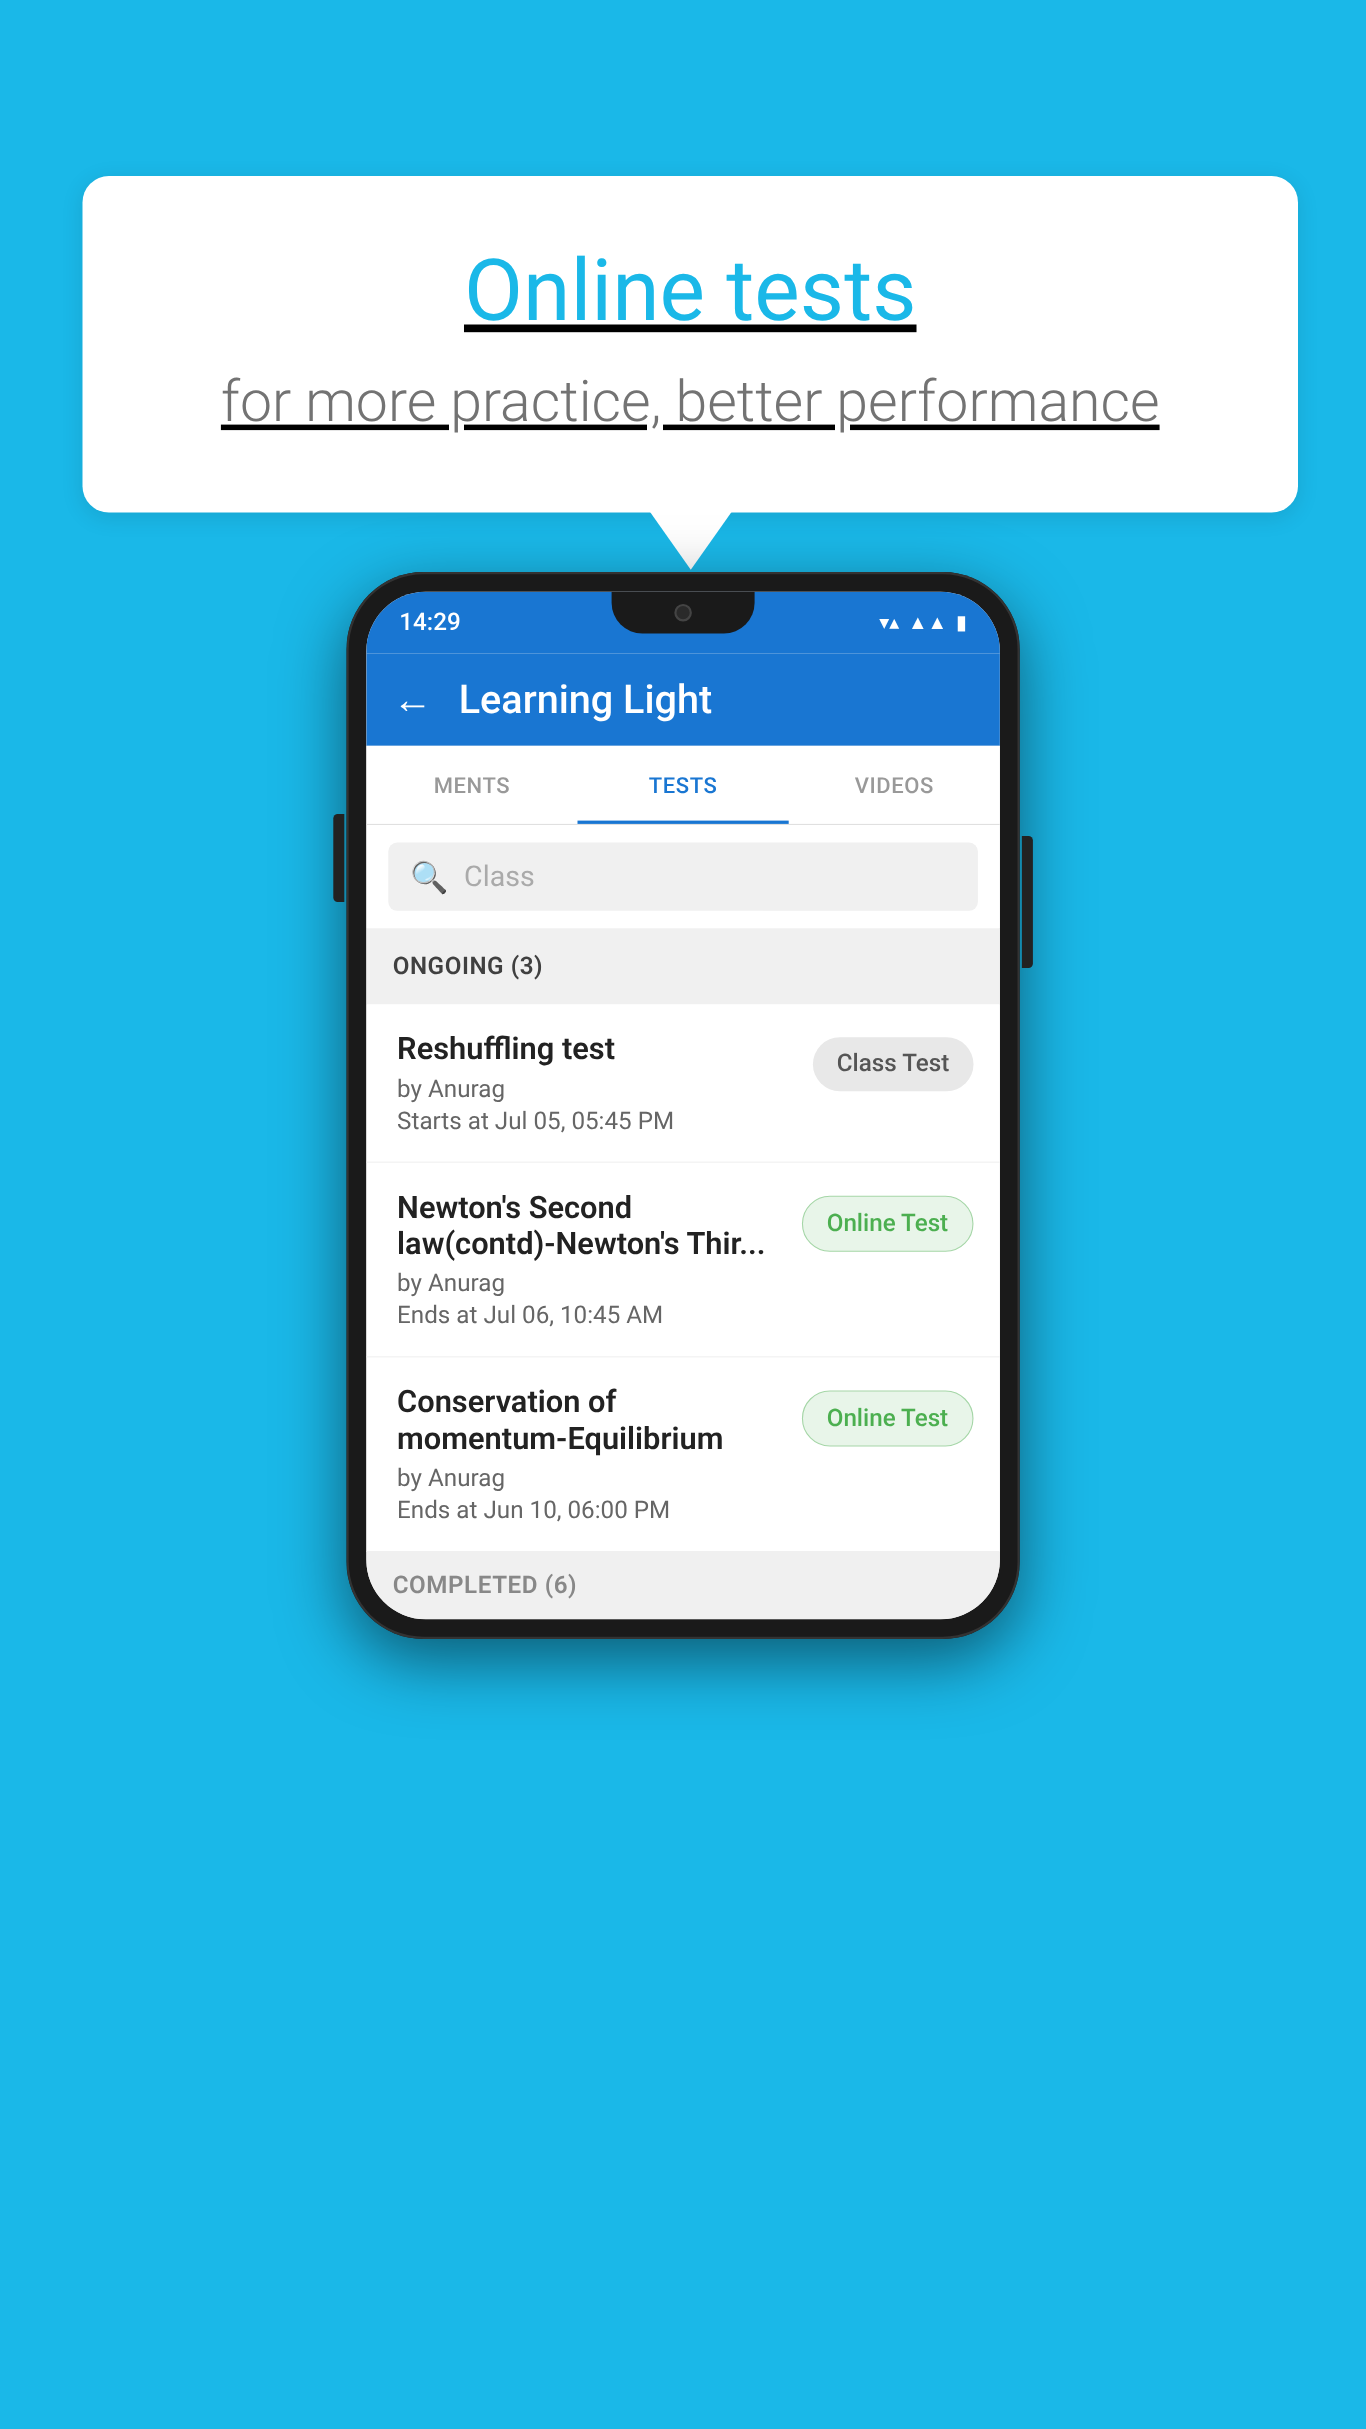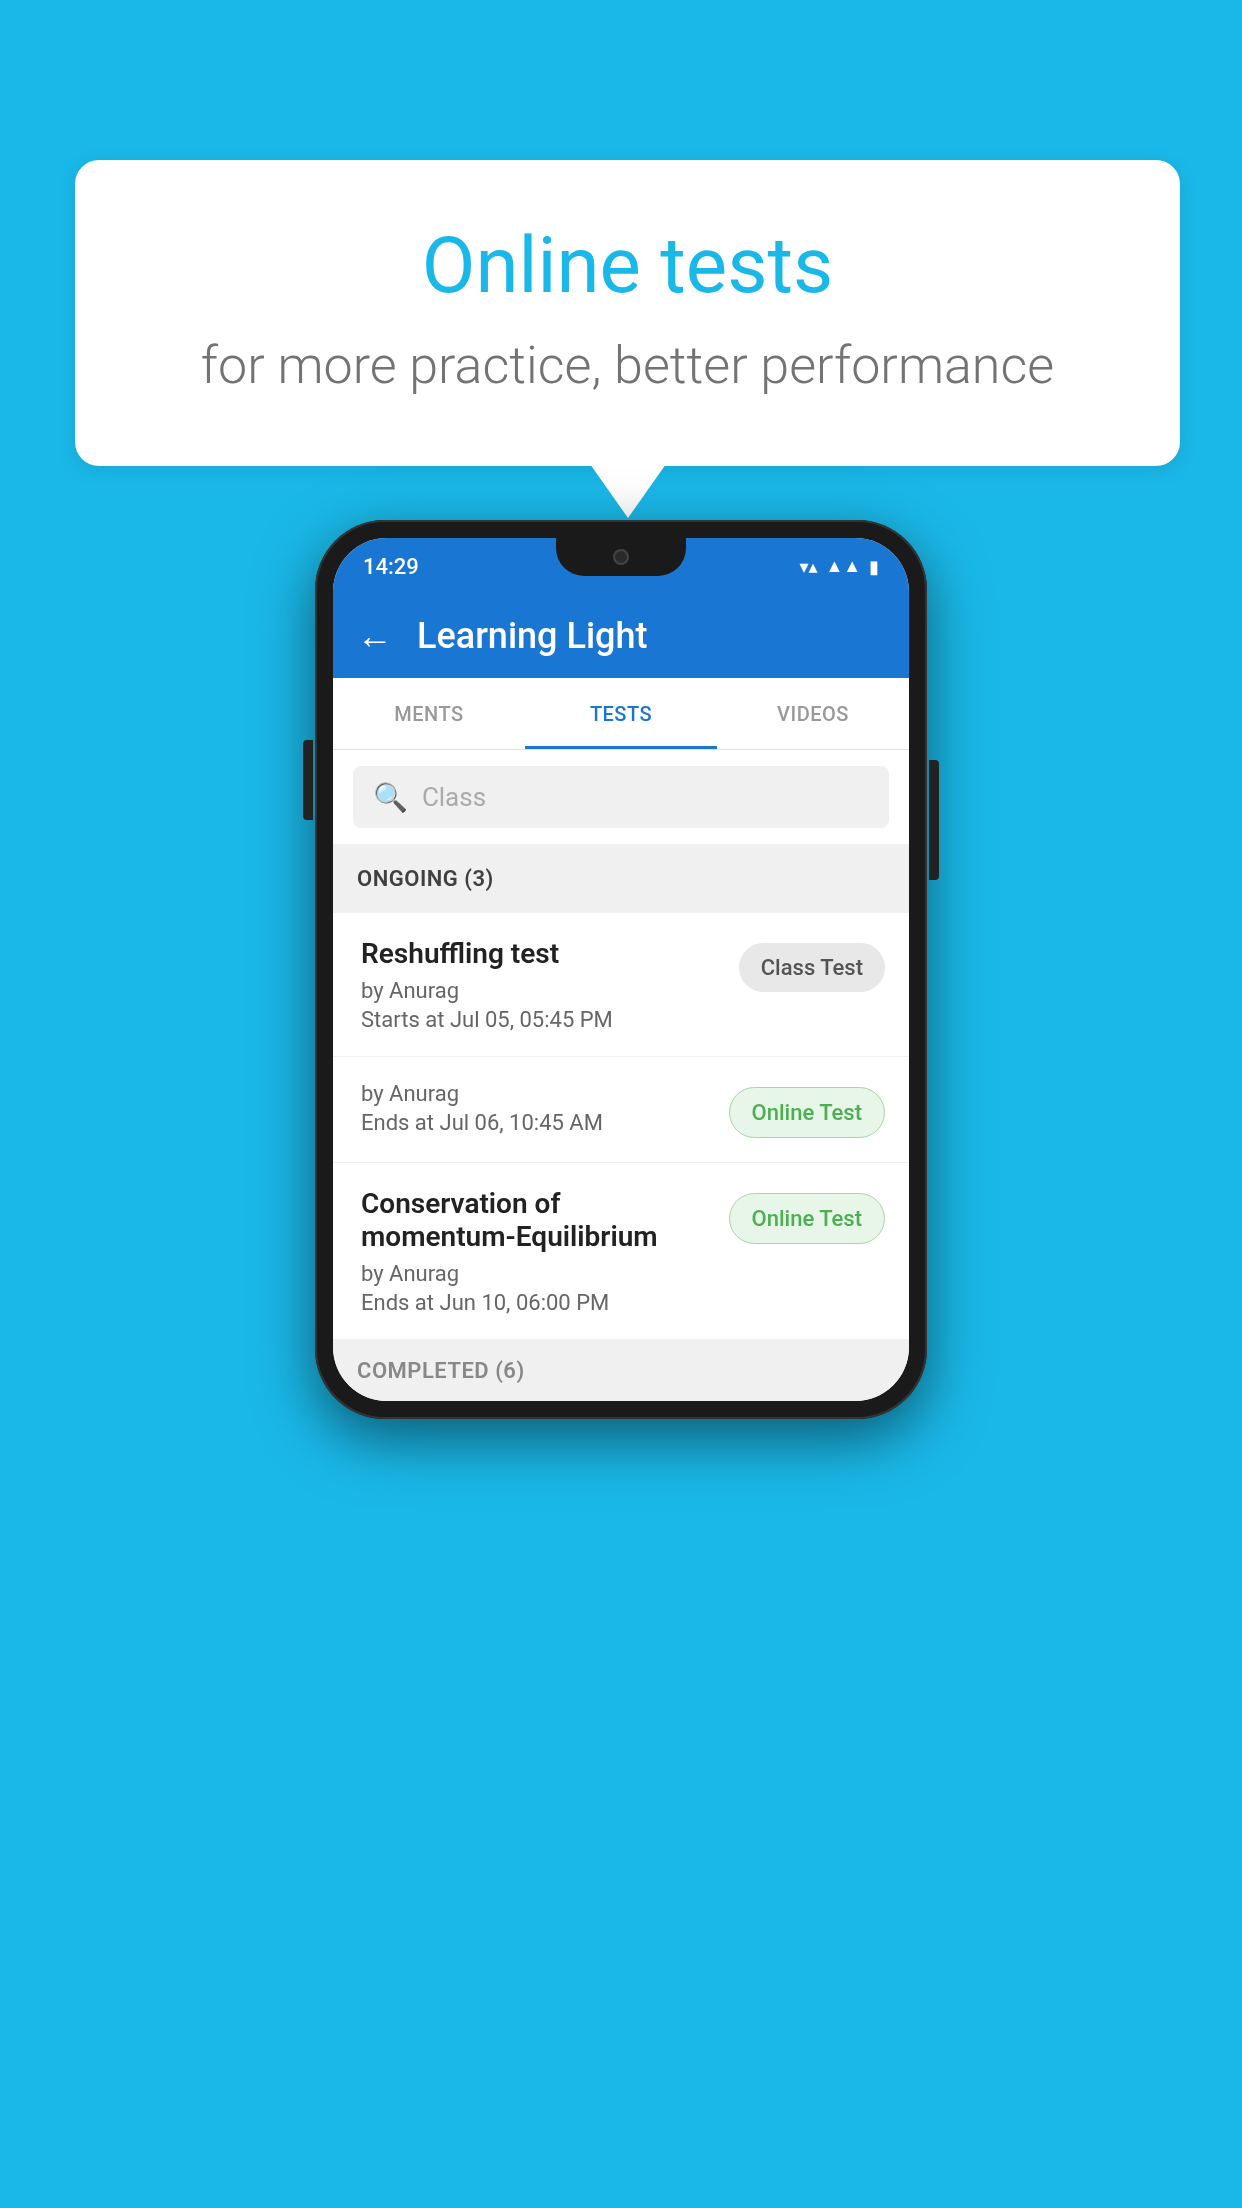--- a/index.html
+++ b/index.html
@@ -13,20 +13,21 @@
       overflow: hidden;
       position: relative;
     }
 
     
     .speech-bubble-container {
       position: absolute;
       top: 160px;
       left: 75px;
       right: 62px;
+      text-decoration: underline;
     }
 
     .speech-bubble {
       background: white;
       border-radius: 24px;
       padding: 60px 80px 70px;
       text-align: center;
       box-shadow: 0 4px 20px rgba(0,0,0,0.1);
       position: relative;
     }
@@ -367,20 +368,21 @@
             <div class="test-by">by Anurag</div>
             <div class="test-time">
               <span>Starts at</span>&nbsp;<span>Jul 05, 05:45 PM</span>
             </div>
           </div>
           <div class="test-badge badge-class">Class Test</div>
         </div>
 
         <div class="test-item">
           <div class="test-info">
+            <div class="test-name">Newton's Second law(contd)-Newton's Thir...</div>
             <div class="test-by">by Anurag</div>
             <div class="test-time">
               <span>Ends at</span>&nbsp;<span>Jul 06, 10:45 AM</span>
             </div>
           </div>
           <div class="test-badge badge-online">Online Test</div>
         </div>
 
         <div class="test-item">
           <div class="test-info">

